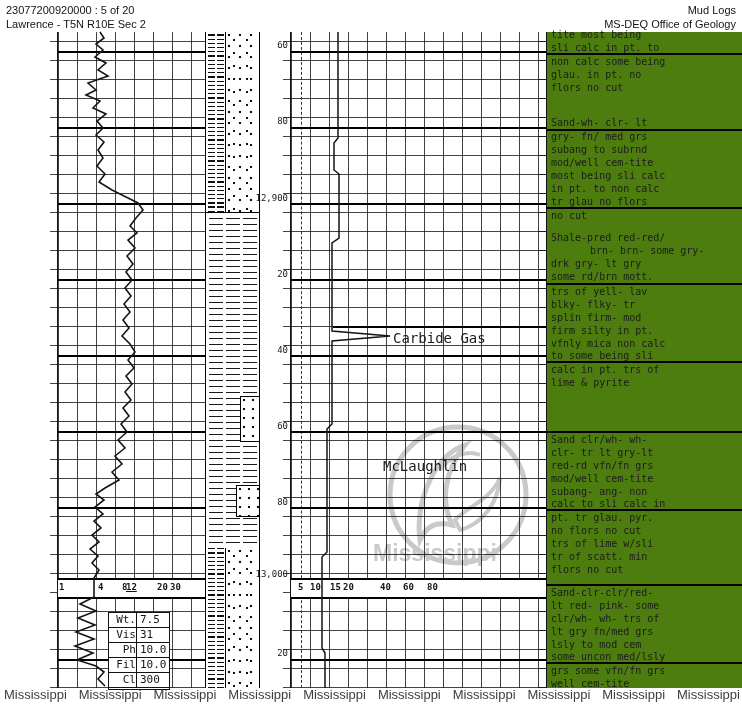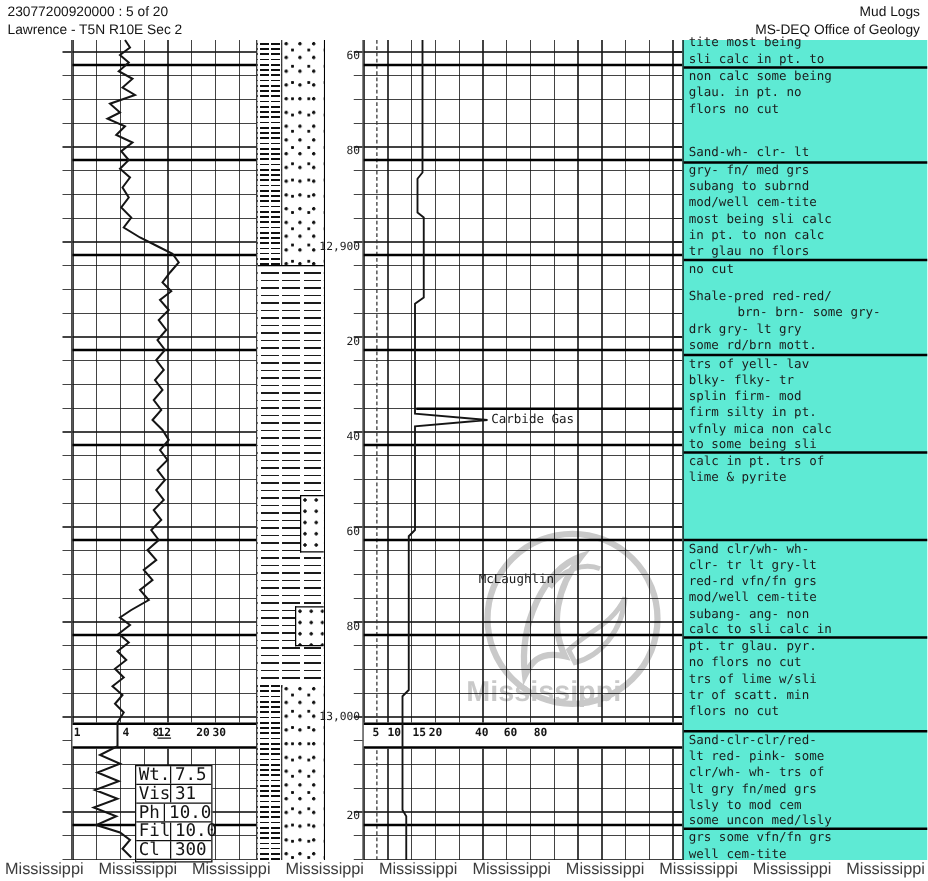--- a/index.html
+++ b/index.html
@@ -41,36 +41,36 @@
       repeating-linear-gradient(90deg,#fff 0 3px, rgba(255,255,255,0) 3px 17px),
       repeating-linear-gradient(0deg,#1a1a1a 0 1.2px,#fff 1.2px 6px);}
   .lith-pocket{position:absolute;right:0;background-color:#fff;border:1px solid #000;border-right:none;
     background-image:radial-gradient(circle at 3px 3px,#101010 1.1px,transparent 1.6px);
     background-size:9px 9px;}
   
   .depth-label{position:absolute;right:454px;font-size:9px;white-space:nowrap;
                font-family:"DejaVu Sans Mono",monospace;color:#1a1a1a;}
   
   #desc{position:absolute;left:546px;top:32px;width:196px;height:656px;
-        border-left:1.5px solid #111;background:#5eead4;}
+        border-left:1.5px solid #111;background:#4d7c0f;}
   .desc-line{position:absolute;left:4px;font-size:10px;line-height:13px;white-space:pre;
              font-family:"DejaVu Sans Mono",monospace;color:#1c1c1c;}
   .desc-sep{position:absolute;left:0;width:100%;height:2px;background:#000;}
   
   .infobox{position:absolute;background:#fff;border:1px solid #111;
            font-family:"DejaVu Sans Mono",monospace;}
   #carbide-box{left:75px;top:281px;width:89px;height:57px;}
   #carbide-box .row{height:13.2px;border-bottom:1px solid #111;font-size:8px;
                     line-height:13px;padding-left:2px;white-space:nowrap;overflow:hidden;}
   #mud-box{left:108px;top:612px;width:60px;height:76px;}
-  #mud-box .row{display:flex;height:14.1px;border-bottom:1px solid #111;font-size:14px;line-height:14px;}
+  #mud-box .row{display:flex;height:14.1px;border-bottom:1px solid #111;font-size:11px;line-height:14px;text-align:right;}
   #mud-box .lbl{width:25px;border-right:1px solid #111;padding-left:2px;}
   #mud-box .val{padding-left:3px;}
   
-  .annot{position:absolute;font-size:10px;white-space:nowrap;color:#1a1a1a;
+  .annot{position:absolute;font-size:14px;white-space:nowrap;color:#1a1a1a;
          font-family:"DejaVu Sans Mono",monospace;}
   
   #curves{position:absolute;left:0;top:0;pointer-events:none;}
   
   #watermark{position:absolute;left:0;top:0;width:742px;height:705px;pointer-events:none;
              mix-blend-mode:multiply;opacity:.9;}
   .wm-text{position:absolute;font-weight:bold;color:#c3c3c3;text-align:center;
            font-family:"Liberation Sans",sans-serif;}
   #wm-line1{left:360px;top:540px;width:150px;font-size:23px;}
   #wm-line2{left:385px;top:566px;width:100px;font-size:25px;letter-spacing:4px;}

